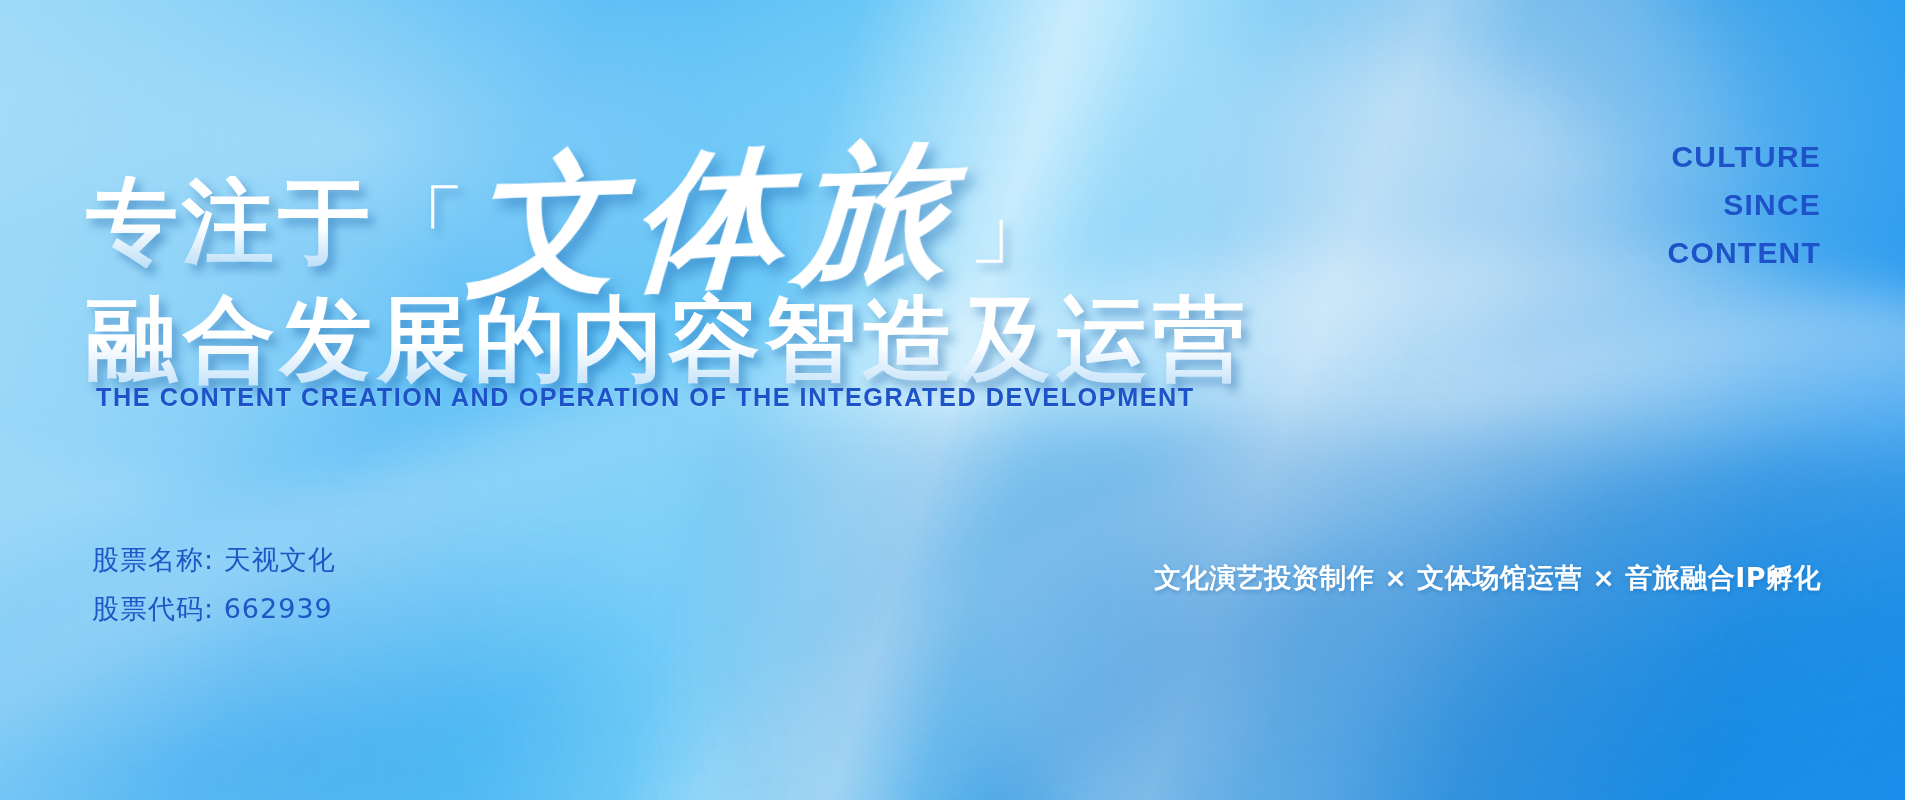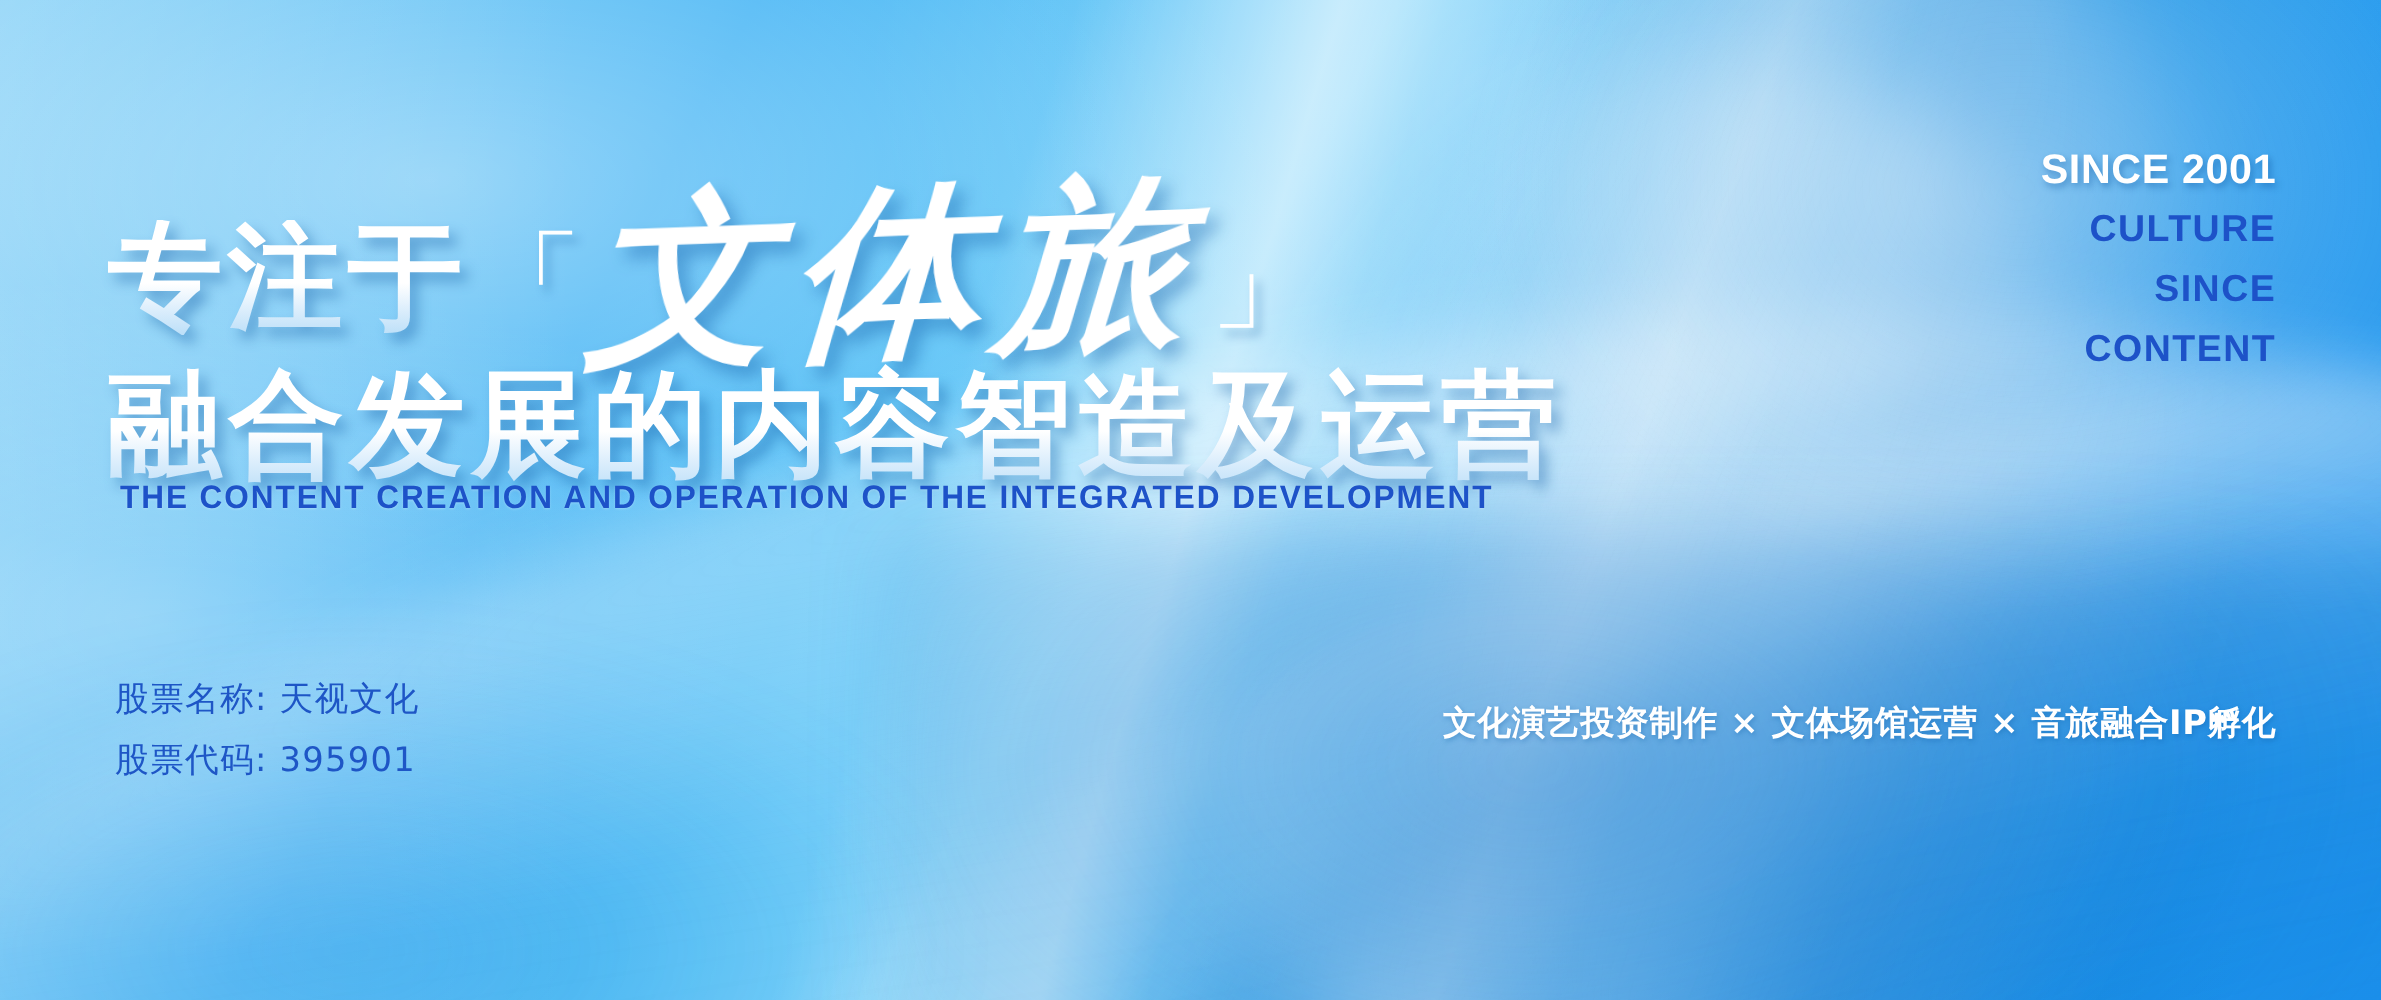--- a/index.html
+++ b/index.html
@@ -282,27 +282,26 @@
         <span class="bracket bracket-close">」</span>
       </div>
       <div class="line2">
         <span class="hz-bold">融合发展的内容智造及运营</span>
       </div>
     </div>
 
     <div class="subtitle-en">THE CONTENT CREATION AND OPERATION OF THE INTEGRATED DEVELOPMENT</div>
 
     <div class="right-col">
-      <div class="since">SINCE 2001</div>
       <div class="kw">CULTURE</div>
       <div class="kw">SINCE</div>
       <div class="kw">CONTENT</div>
     </div>
 
     <div class="stock">
       <div class="stock-row">股票名称: 天视文化</div>
-      <div class="stock-row">股票代码: 395901</div>
+      <div class="stock-row">股票代码: 662939</div>
     </div>
 
     <div class="tagline">文化演艺投资制作 × 文体场馆运营 × 音旅融合IP孵化</div>
 
   </div>
 </div>
 
 </body></html>

